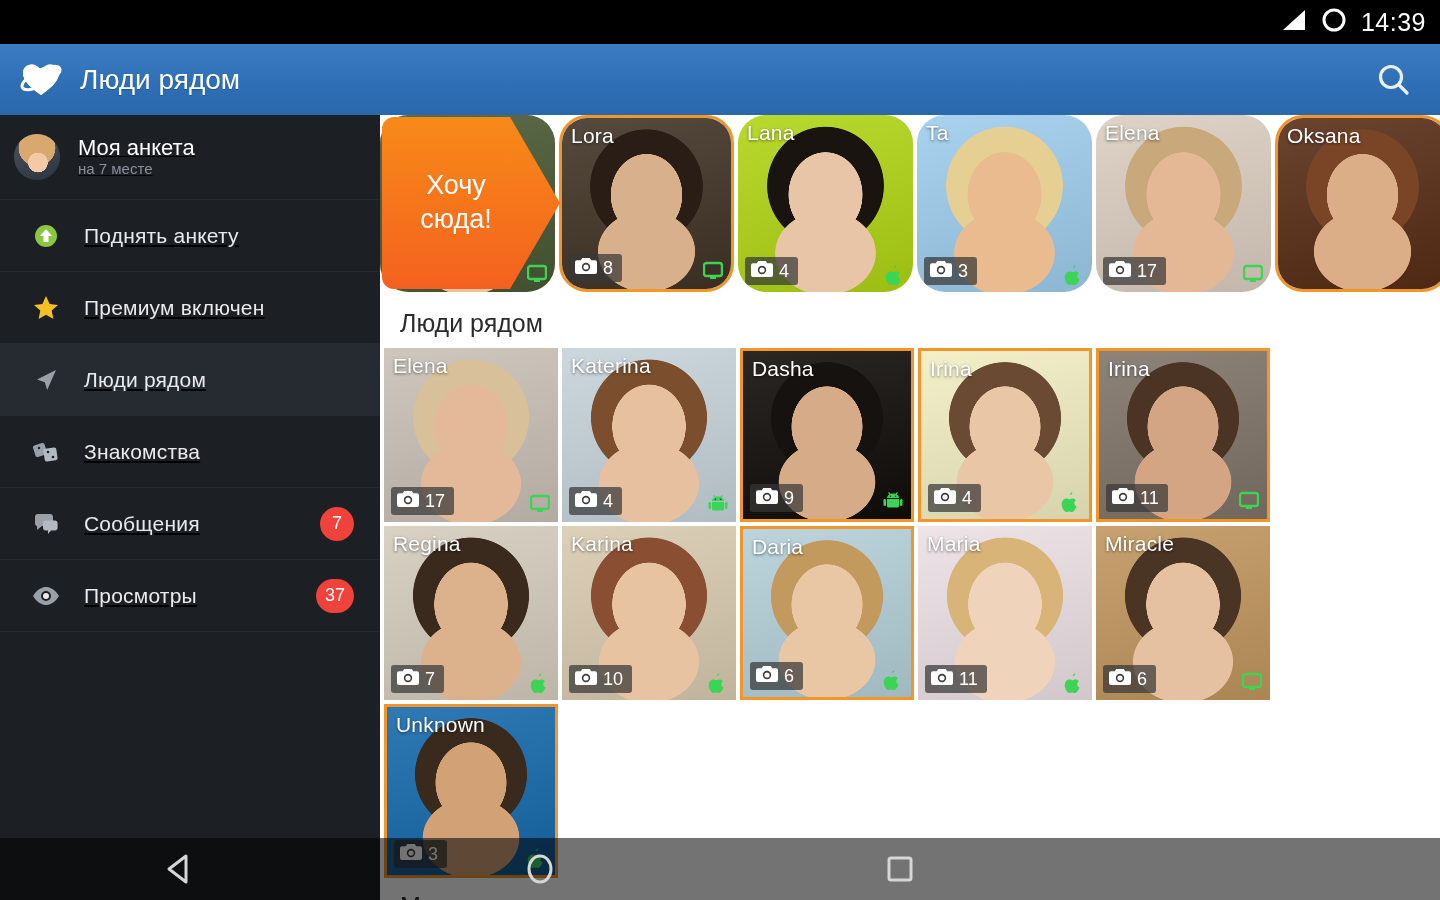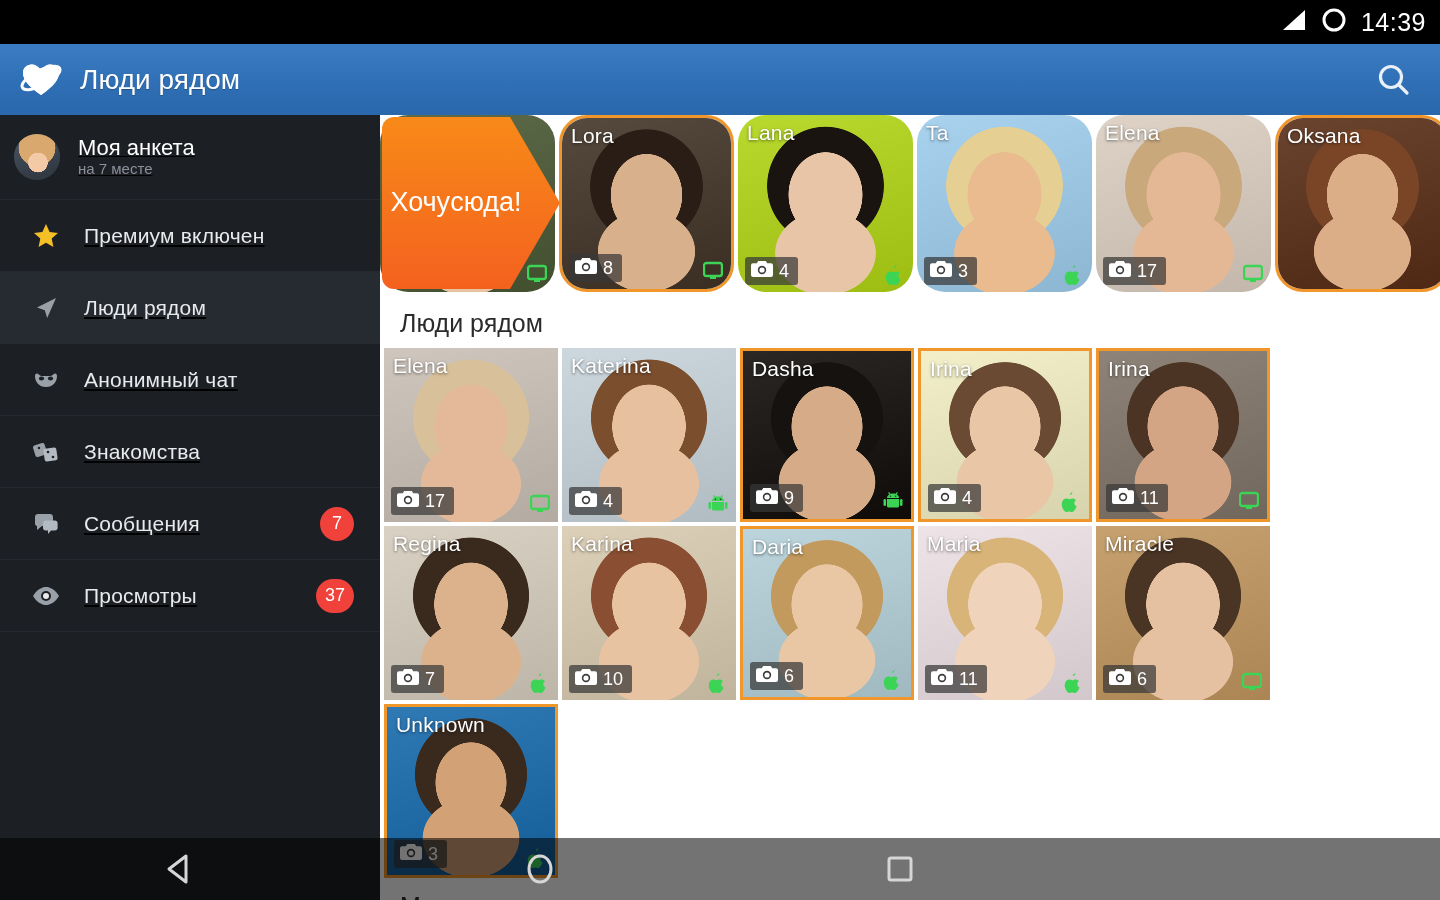--- a/index.html
+++ b/index.html
@@ -60,21 +60,21 @@
   
   .carousel { position:relative; height:180px; width:1060px; background:#fff;
               display:flex; gap:4px; overflow:hidden; }
   .ctile { position:relative; width:175px; height:177px; flex:0 0 175px;
            overflow:hidden;border-radius:28px; }
   .ctile.online { border:3px solid #f0962a; }
   .promo { position:absolute; left:2px; top:2px; width:180px; height:172px;
            z-index:6; }
   .promo-shape { position:absolute; inset:0; }
   .promo-txt { position:absolute; left:0; top:0; width:148px; height:172px;
-               display:flex; flex-direction:row; align-items:center;
+               display:flex; flex-direction:column; align-items:center;
                justify-content:center; color:#fff; font-size:27px; line-height:1.25;
                font-weight:400; text-align:center; }
 
   
   .sect { padding:14px 0 10px 20px; }
   .sect h2 { font-size:25px; color:#2b2b2b; font-weight:400; }
 
   
   .grid { display:flex; flex-wrap:wrap; gap:4px; padding-left:4px; }
   .gtile { position:relative; width:174px; height:174px; overflow:hidden; }
@@ -141,42 +141,41 @@
         </span>
       <span class="profile-txt">
         <span class="profile-title">Моя анкета</span><br>
         <span class="profile-sub">на 7 месте</span>
       </span>
     </div>
     <div id="sidebar-items">
         <div class="si">
           <span class="si-ico">
             <svg width="30" height="30" viewBox="0 0 30 30">
+              <circle cx="15" cy="15" r="11" fill="#8dc63f"></circle>
+              <path d="M15 8 L21 15 H17.5 V21 H12.5 V15 H9 Z" fill="#fff"></path>
+            </svg>
+          </span>
+          <span class="si-label">Поднять анкету</span>
+        </div>
+        <div class="si">
+          <span class="si-ico">
+            <svg width="30" height="30" viewBox="0 0 30 30">
               <path d="M15 3 L18.6 11 L27 11.9 L20.7 17.6 L22.4 26 L15 21.7 L7.6 26 L9.3 17.6 L3 11.9 L11.4 11 Z" fill="#f5c026"></path>
             </svg>
           </span>
           <span class="si-label">Премиум включен</span>
         </div>
         <div class="si selected">
           <span class="si-ico">
             <svg width="30" height="30" viewBox="0 0 30 30">
               <path d="M25 5 L6 14.5 L13.8 17.2 L16.2 25 Z" fill="#9aa0a8"></path>
             </svg>
           </span>
           <span class="si-label">Люди рядом</span>
-        </div>
-        <div class="si">
-          <span class="si-ico">
-            <svg width="30" height="30" viewBox="0 0 30 30">
-              <path d="M4 11 C4 9 5.5 8 7 9 L10 11 H20 L23 9 C24.5 8 26 9 26 11 C26 17 22 22 15 22 C8 22 4 17 4 11 Z" fill="#9aa0a8"></path>
-              <ellipse cx="10.5" cy="13.5" rx="2.6" ry="2" fill="#1c1f24"></ellipse>
-              <ellipse cx="19.5" cy="13.5" rx="2.6" ry="2" fill="#1c1f24"></ellipse>
-            </svg>
-          </span>
-          <span class="si-label">Анонимный чат</span>
         </div>
         <div class="si">
           <span class="si-ico">
             <svg width="30" height="30" viewBox="0 0 30 30">
               <rect x="3" y="7" width="12" height="12" rx="2" transform="rotate(-18 9 13)" fill="#9aa0a8"></rect>
               <rect x="13" y="11" width="13" height="13" rx="2" transform="rotate(-8 19.5 17.5)" fill="#b4bac1"></rect>
               <circle cx="17" cy="15" r="1.3" fill="#1c1f24"></circle>
               <circle cx="22" cy="20" r="1.3" fill="#1c1f24"></circle>
               <circle cx="8" cy="11" r="1.2" fill="#1c1f24"></circle>
             </svg>

